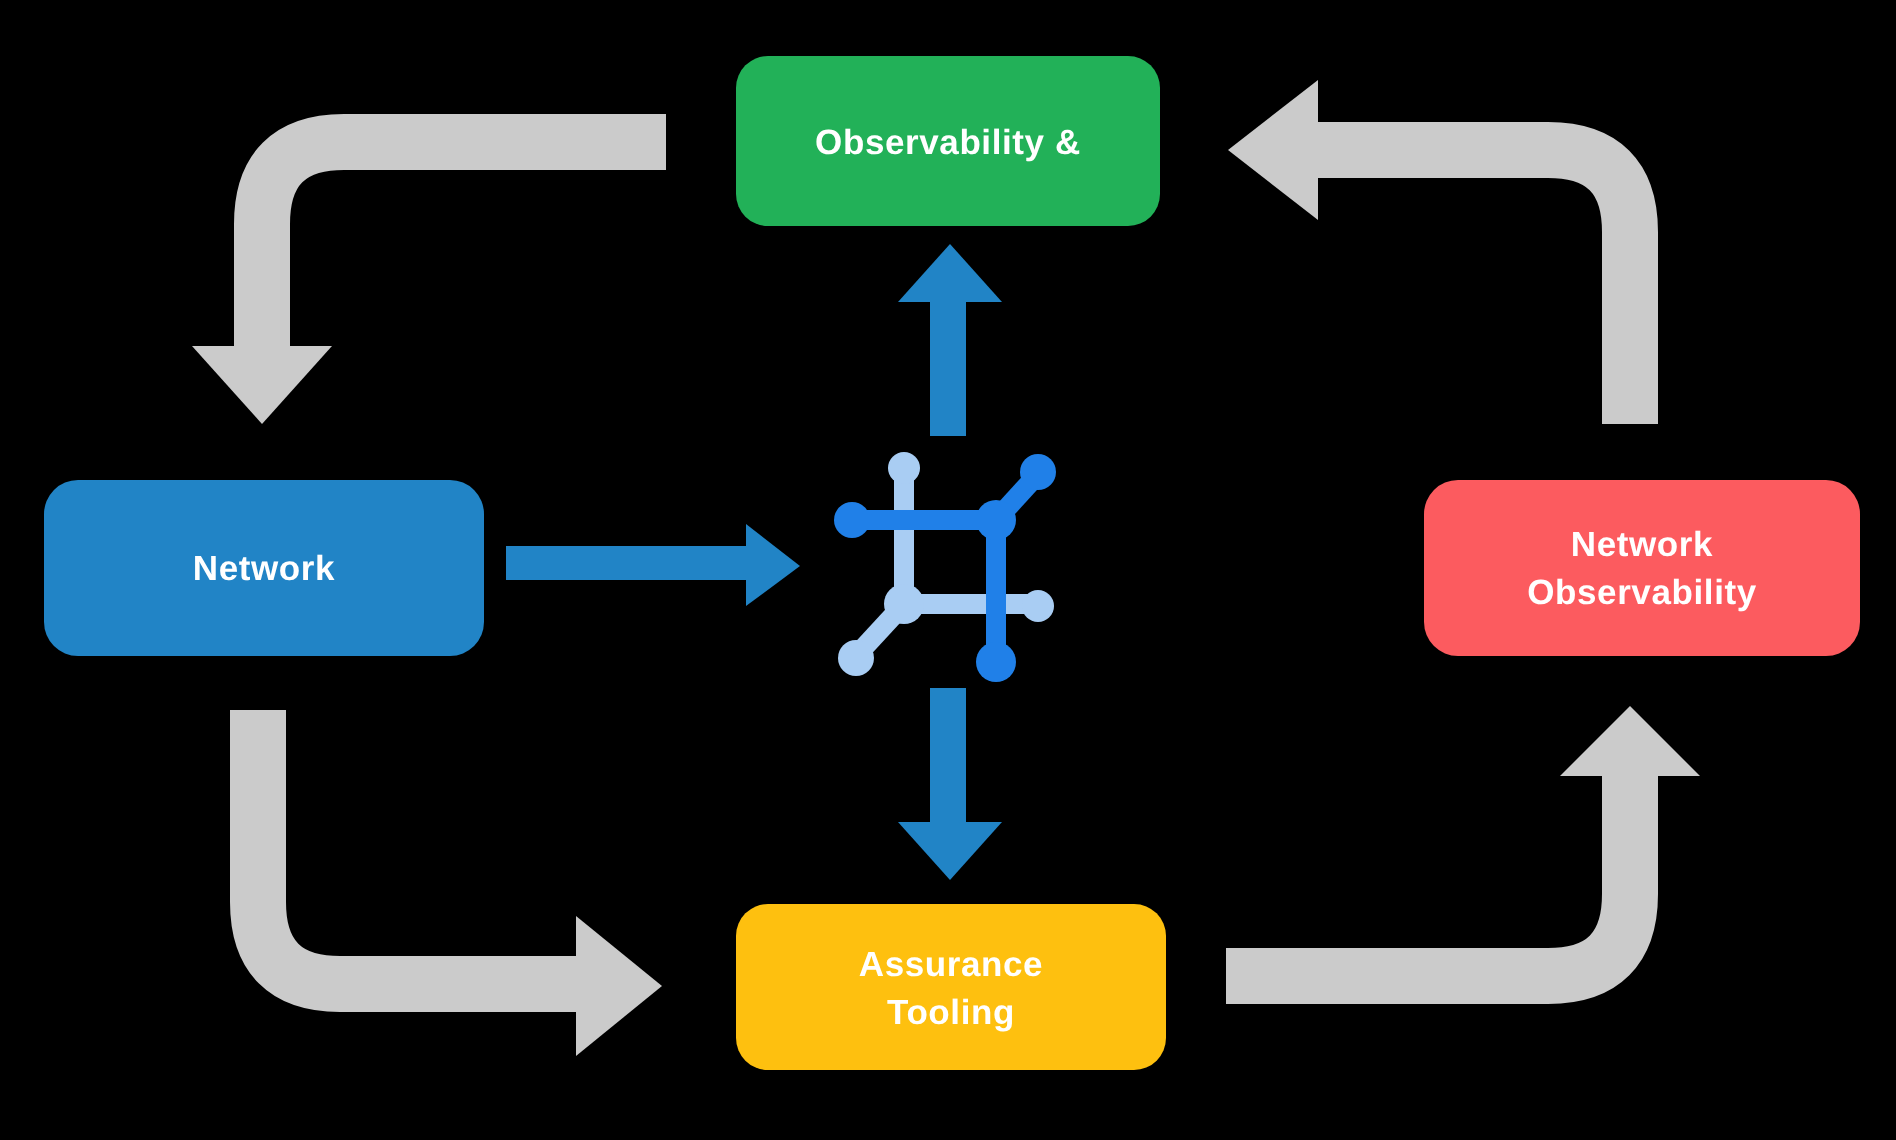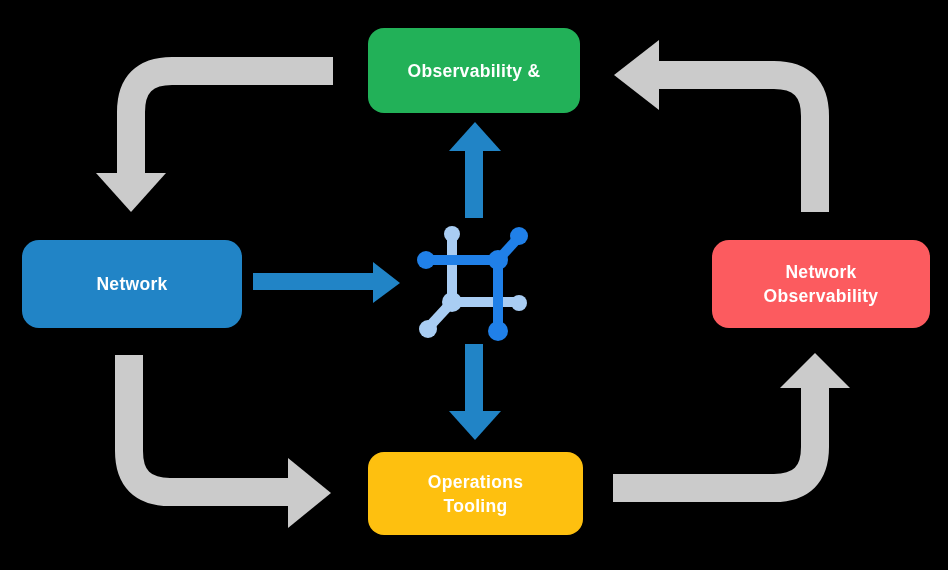--- a/index.html
+++ b/index.html
@@ -113,17 +113,17 @@
   <div class="node node-operations" style="background-color: rgb(33, 132, 198);">
     <div class="line">Network</div>
   </div>
 
   <div class="node node-infrastructure" style="background-color: rgb(252, 91, 95);">
     <div class="line">Network</div>
     <div class="line">Observability</div>
   </div>
 
   <div class="node node-automation" style="background-color: rgb(254, 192, 15);">
-    <div class="line">Operations</div>
+    <div class="line">Assurance</div>
     <div class="line">Tooling</div>
   </div>
 
 </div>
 
 </body></html>

